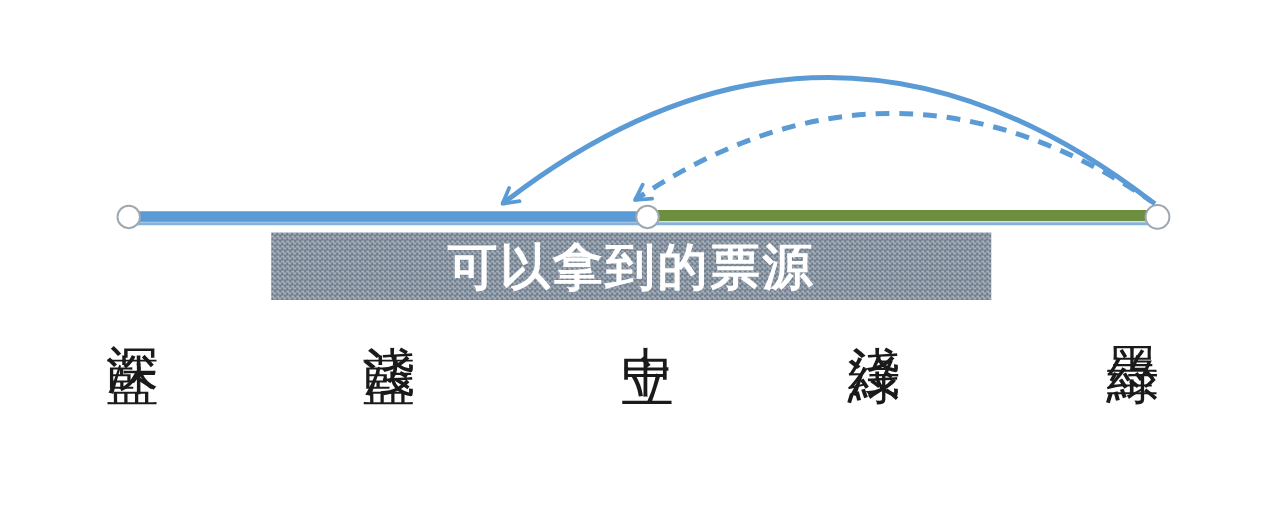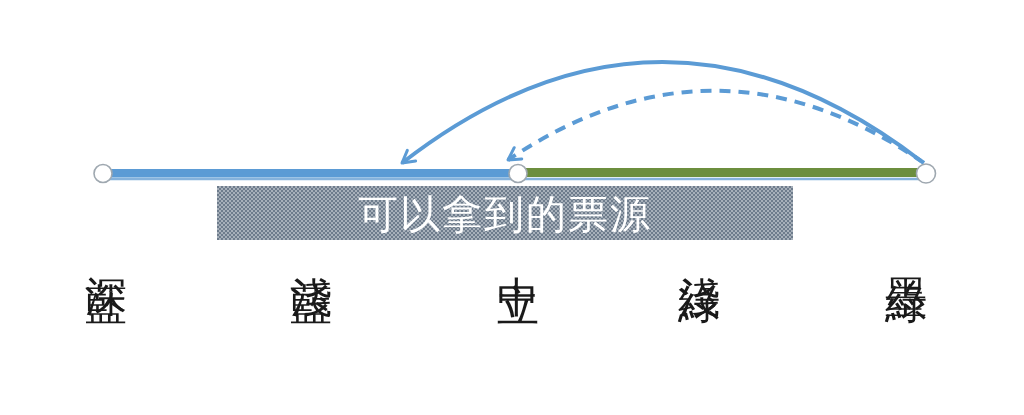--- a/index.html
+++ b/index.html
@@ -31,21 +31,21 @@
     z-index: 2;
     background: repeating-conic-gradient(#a7b0ba 0% 25%, #6e7c8c 0% 50%);
     background-size: 4px 4px;
     display: flex;
     align-items: center;
     justify-content: center;
   }
   #banner .banner-text {
     color: #ffffff;
     font-size: 40px;
-    font-weight: 400;
+    font-weight: 700;
     letter-spacing: 2px;
     line-height: 1;
     padding-top: 1px;
     white-space: nowrap;
   }
   .axis-label {
     position: absolute;
     top: 243px;
     width: 44px;
     z-index: 2;

